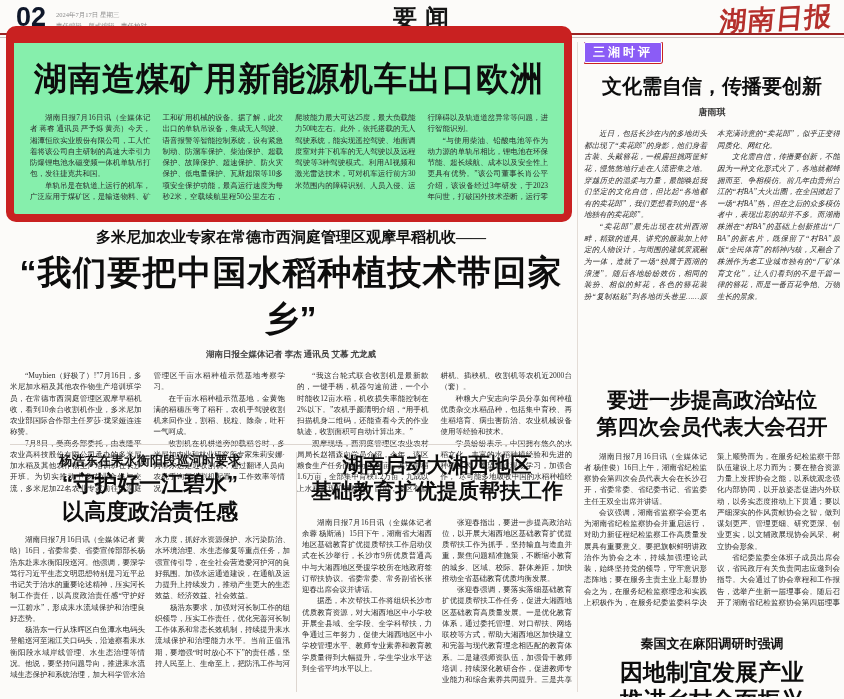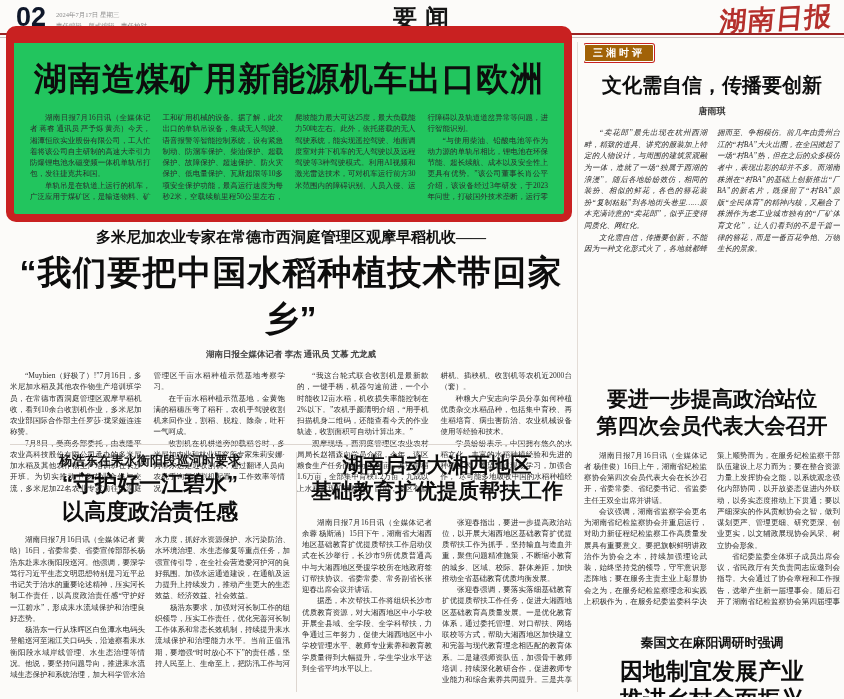--- a/index.html
+++ b/index.html
@@ -10,21 +10,21 @@
   .pagenum{position:absolute;left:16px;top:2px;font-size:27px;font-weight:900;color:#0f172a;}
   .dateblk{position:absolute;left:56px;top:9px;font-size:6.5px;color:#8a8a8a;line-height:1.7;white-space:nowrap;}
   .section-title{position:absolute;left:0;right:0;top:2px;text-align:center;font-size:24px;font-weight:900;
                  letter-spacing:8px;color:#151515;padding-left:6px;}
   .masthead{position:absolute;right:12px;top:1px;font-size:27px;font-weight:900;color:#b5302c;
             transform:skewX(-8deg) rotate(-3deg);letter-spacing:1px;}
   .header-rule{position:absolute;left:0;top:33px;width:844px;height:2px;background:#9c2424;}
   .header-rule2{position:absolute;left:0;top:37px;width:844px;height:1px;background:#c9bdbd;}
   
   .leadbox{position:absolute;left:6px;top:26px;width:566px;height:196px;box-sizing:border-box;
-           border:8px solid #c92121;border-top-width:17px;border-radius:10px;z-index:5;background:#22c55e;}
+           border:8px solid #c92121;border-top-width:17px;border-radius:10px;z-index:5;background:#86efac;}
   .lead-headline{margin:14px 10px 0;text-align:center;font-size:33px;font-weight:900;color:#0d0d0d;letter-spacing:1px;}
   .lead-body{margin:10px 16px 0;height:92px;columns:4;column-gap:12px;font-size:7.5px;line-height:1.5;
              text-align:justify;overflow:hidden;}
   .para{margin:0;text-indent:2em;}
   
   .rice{position:absolute;left:10px;top:228px;width:562px;}
   .rice-kicker{text-align:center;font-size:15px;font-weight:700;color:#111;}
   .rice-headline{text-align:center;font-size:34px;font-weight:900;color:#0d0d0d;margin-top:3px;letter-spacing:1px;}
   .rice-byline{text-align:center;font-size:8.5px;color:#444;margin-top:7px;font-weight:700;}
   .rice-body{margin-top:9px;height:128px;columns:4;column-gap:12px;font-size:7.5px;line-height:1.5;
@@ -38,21 +38,21 @@
   .md-headline{text-align:center;font-size:22px;font-weight:900;color:#0d0d0d;line-height:1.25;}
   .river .body2{margin-top:9px;height:152px;columns:2;column-gap:10px;font-size:7.5px;line-height:1.5;
                 text-align:justify;overflow:hidden;}
   
   .edu{position:absolute;left:302px;top:452px;width:270px;height:243px;overflow:hidden;}
   .edu .md-headline{font-size:21px;}
   .edu .body2{margin-top:12px;height:170px;columns:2;column-gap:10px;font-size:7.5px;line-height:1.5;
               text-align:justify;overflow:hidden;}
   
   .rightcol{position:absolute;left:584px;top:42px;width:256px;height:655px;overflow:hidden;}
-  .opinion-label{display:inline-block;background:#a16207;color:#fff;font-size:10px;font-weight:700;
+  .opinion-label{display:inline-block;background:#8b5cf6;color:#fff;font-size:12px;font-weight:700;
                  padding:2px 9px;letter-spacing:3px;border-radius:2px;box-shadow:0 0 0 1px #c92121, inset 0 0 0 1px #fff;}
   .op-headline{text-align:center;font-size:20px;font-weight:900;color:#0d0d0d;margin-top:10px;}
   .op-author{text-align:center;font-size:9px;color:#333;margin-top:6px;font-weight:700;}
   .op-body{margin-top:9px;height:232px;columns:2;column-gap:10px;font-size:7.5px;line-height:1.55;
            text-align:justify;overflow:hidden;font-style:italic;}
   .assoc-headline{text-align:center;font-size:21px;font-weight:900;color:#0d0d0d;line-height:1.3;margin-top:26px;}
   .assoc-body{margin-top:10px;height:166px;columns:2;column-gap:10px;font-size:7.5px;line-height:1.5;
               text-align:justify;overflow:hidden;}
   .rural-kicker{text-align:center;font-size:13px;font-weight:700;color:#111;margin-top:18px;}
   .rural-headline{text-align:center;font-size:23px;font-weight:900;color:#0d0d0d;line-height:1.25;margin-top:5px;}
@@ -121,20 +121,21 @@
         <p class="para">张迎春指出，要进一步提高政治站位，以开展大湘西地区基础教育扩优提质帮扶工作为抓手，坚持输血与造血并重，聚焦问题精准施策，不断缩小教育的城乡、区域、校际、群体差距，加快推动全省基础教育优质均衡发展。</p>
         <p class="para">张迎春强调，要落实落细基础教育扩优提质帮扶工作任务，促进大湘西地区基础教育高质量发展。一是优化教育体系，通过委托管理、对口帮扶、网络联校等方式，帮助大湘西地区加快建立和完善与现代教育理念相匹配的教育体系。二是建强师资队伍，加强骨干教师培训，持续深化教研合作，促进教师专业能力和综合素养共同提升。三是共享教育资源，以数字教育转型为突破口，通过网络联校等方式，推动城乡学生同步学习、教师同步教研、资源免费共享。</p>
       </div>
   </div>
 
   <div class="rightcol">
     <span class="opinion-label hd-sans">三湘时评</span>
     <div class="op-headline hd-sans">文化需自信，传播要创新</div>
     <div class="op-author">唐雨琪</div>
     <div class="op-body">
+        <p class="para">近日，包括长沙在内的多地街头都出现了“卖花郎”的身影，他们身着古装、头戴簪花，一根扁担挑两筐鲜花，慢悠悠地行走在人流密集之地。穿越历史的温柔与力量，最能唤起我们坚定的文化自信，但比起“各地都有的卖花郎”，我们更想看到的是“各地独有的卖花郎”。</p>
         <p class="para">“卖花郎”最先出现在杭州西湖畔，精致的道具、讲究的服装加上特定的人物设计，与周围的建筑景观融为一体，造就了一场“独属于西湖的浪漫”。随后各地纷纷效仿，相同的装扮、相似的鲜花，各色的簪花装扮“复制粘贴”到各地街头巷里……原本充满诗意的“卖花郎”，似乎正变得同质化、网红化。</p>
         <p class="para">文化需自信，传播要创新，不能因为一种文化形式火了，各地就都蜂拥而至、争相模仿。前几年由贵州台江的“村BA”大火出圈，在全国掀起了一场“村BA”热，但在之后的众多模仿者中，表现出彩的却并不多。而湖南株洲在“村BA”的基础上创新推出“厂BA”的新名片，既保留了“村BA”原版“全民体育”的精神内核，又融合了株洲作为老工业城市独有的“厂矿体育文化”，让人们看到的不是千篇一律的簪花，而是一番百花争艳、万物生长的景象。</p>
       </div>
 
     <div class="assoc-headline hd-sans">要进一步提高政治站位</div>
     <div class="assoc-headline hd-sans" style="margin-top:0;">第四次会员代表大会召开</div>
     <div class="assoc-body">
         <p class="para">湖南日报7月16日讯（全媒体记者 杨佳俊）16日上午，湖南省纪检监察协会第四次会员代表大会在长沙召开，省委常委、省纪委书记、省监委主任王双全出席并讲话。</p>
         <p class="para">会议强调，湖南省监察学会更名为湖南省纪检监察协会并重启运行，对助力新征程纪检监察工作高质量发展具有重要意义。要把旗帜鲜明讲政治作为协会之本，持续加强理论武装，始终坚持党的领导，守牢意识形态阵地；要在服务主责主业上彰显协会之为，在服务纪检监察理念和实践上积极作为，在服务纪委监委科学决策上顺势而为，在服务纪检监察干部队伍建设上尽力而为；要在整合资源力量上发挥协会之能，以系统观念强化内部协同，以开放姿态促进内外联动，以务实态度推动上下贯通；要以严细深实的作风贡献协会之智，做到谋划更严、管理更细、研究更深、创业更实，以文辅政展现协会风采、树立协会形象。</p>
         <p class="para">省纪委监委全体班子成员出席会议，省民政厅有关负责同志应邀到会指导。大会通过了协会章程和工作报告，选举产生新一届理事会。随后召开了湖南省纪检监察协会第四届理事会第一次会议，选举产生协会会长、副会长、秘书长、常务理事。省纪委副书记、省监委副主任李英当选湖南省纪检监察协会会长。</p>

